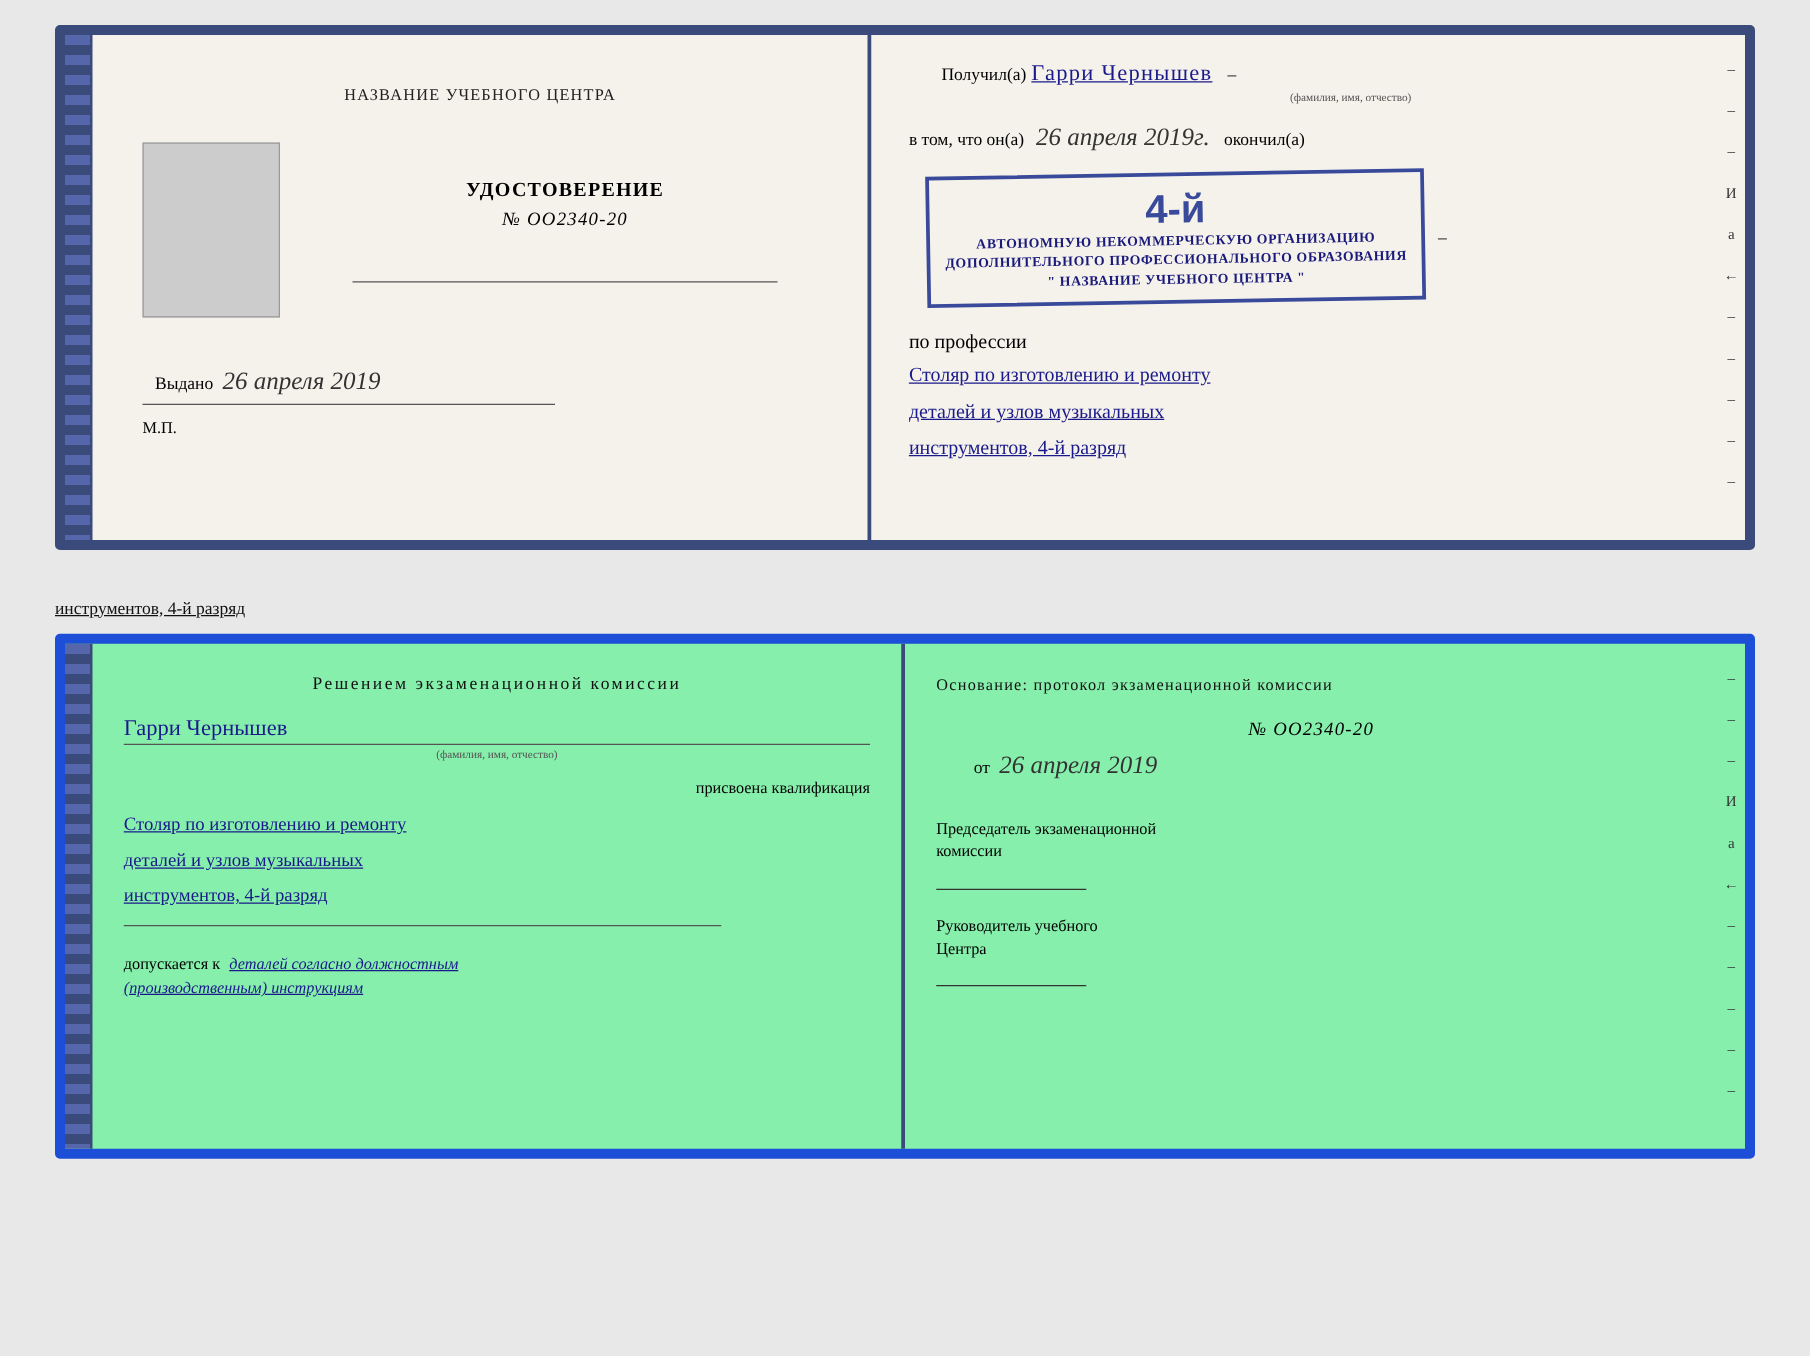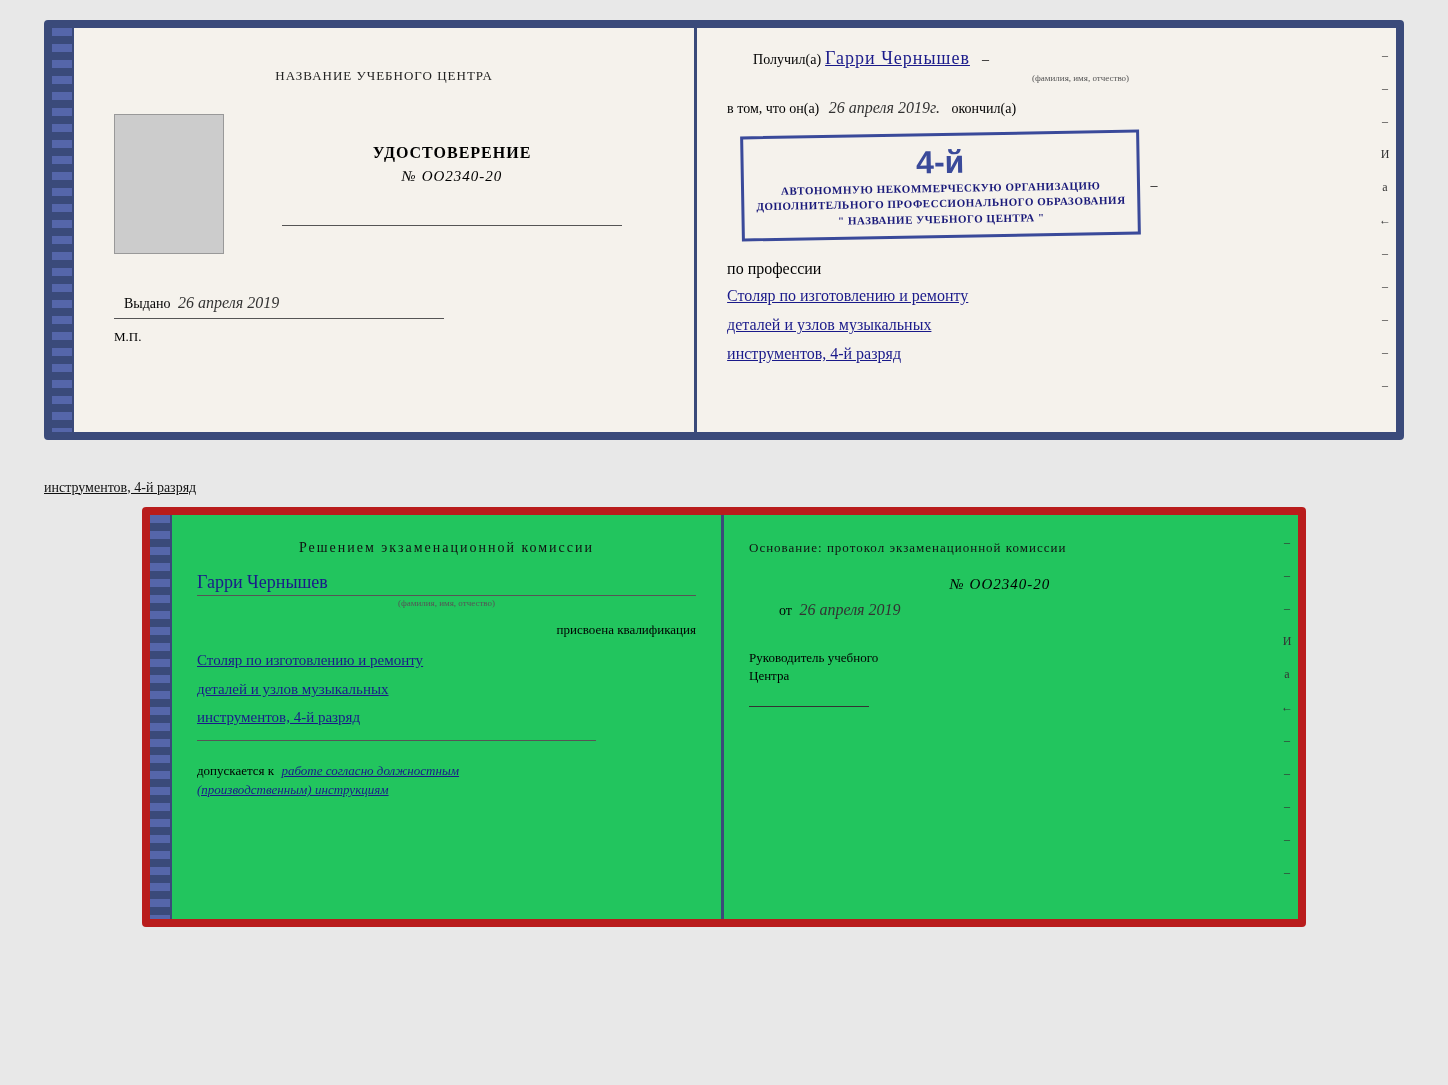--- a/index.html
+++ b/index.html
@@ -145,21 +145,21 @@
     }
 
     .tom-line {
       font-size: 14px;
       margin-top: 16px;
       margin-bottom: 8px;
     }
 
     .date-handwriting {
       font-family: 'Segoe Script', cursive, 'Comic Sans MS';
-      font-size: 16px;
+      font-size: 20px;
       color: #333;
       font-style: italic;
     }
 
     .stamp-block {
       border: 3px solid #3a4a9a;
       padding: 8px 12px;
       display: inline-block;
       margin: 8px 0;
       transform: rotate(-1deg);
@@ -207,23 +207,23 @@
       line-height: 1.4;
     }
 
     .subtitle-underline {
       text-decoration: underline;
     }
 
     
     .bottom-container {
       display: flex;
-      width: 1164px;
-      background: #22c55e;
-      border: 8px solid #b91c1c;
+      width: 1360px;
+      background: #86efac;
+      border: 8px solid #1d4ed8;
       border-radius: 4px;
       min-height: 420px;
     }
 
     .bottom-left {
       width: 50%;
       border-right: 3px solid #3a4a7a;
       padding: 25px 25px 20px 25px;
       position: relative;
     }
@@ -449,37 +449,44 @@
       <div class="prisvoena">присвоена квалификация</div>
 
       <span class="qualification-handwriting">Столяр по изготовлению и ремонту</span>
       <span class="qualification-handwriting">деталей и узлов музыкальных</span>
       <span class="qualification-handwriting">инструментов, 4-й разряд</span>
 
       <div style="width:80%; border-top:1px solid #555; margin: 8px 0;"></div>
 
       <div class="dopuskaetsya-line">
         <span>допускается к</span>
-        <span class="dopusk-handwriting" style="margin-left:4px;">работе согласно должностным</span><br>
+        <span class="dopusk-handwriting" style="margin-left:4px;">деталей согласно должностным</span><br>
         <span class="dopusk-handwriting">(производственным) инструкциям</span>
       </div>
     </div>
   </div>
 
   <div class="bottom-right">
     <div class="bottom-right-inner">
       <div class="osnovanie-title">Основание: протокол экзаменационной  комиссии</div>
 
       <div class="protocol-number">№  OO2340-20</div>
 
       <div class="ot-date">
         <span>от</span>
         <span class="date-handwriting" style="margin-left:4px;">26 апреля 2019</span>
       </div>
 
+      <div class="signature-block">
+        <div class="signature-label">
+          <span>Председатель экзаменационной</span><br>
+          <span>комиссии</span>
+        </div>
+        <div class="signature-line"></div>
+      </div>
 
       <div class="signature-block">
         <div class="signature-label">
           <span>Руководитель учебного</span><br>
           <span>Центра</span>
         </div>
         <div class="signature-line"></div>
       </div>
     </div>
 

